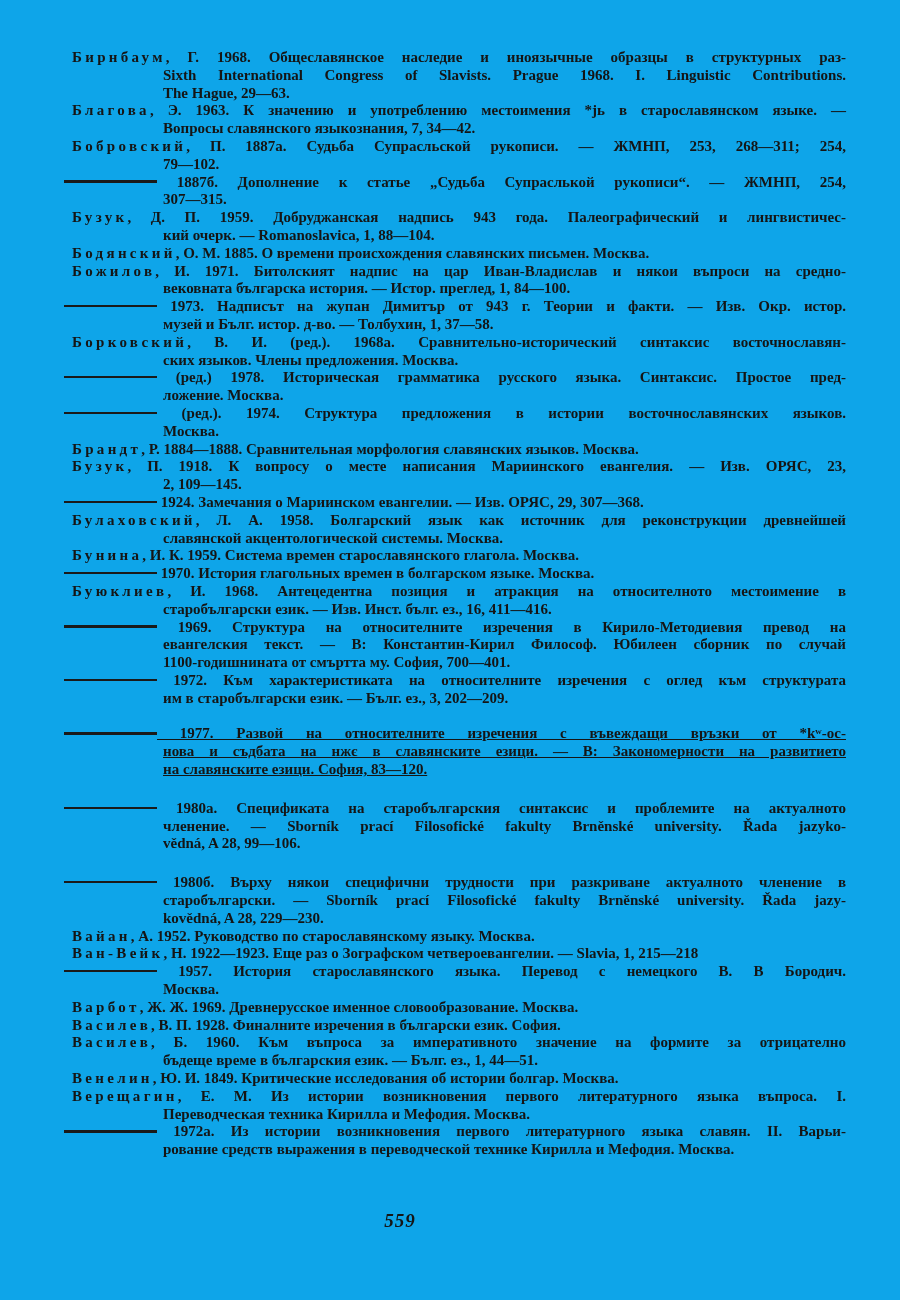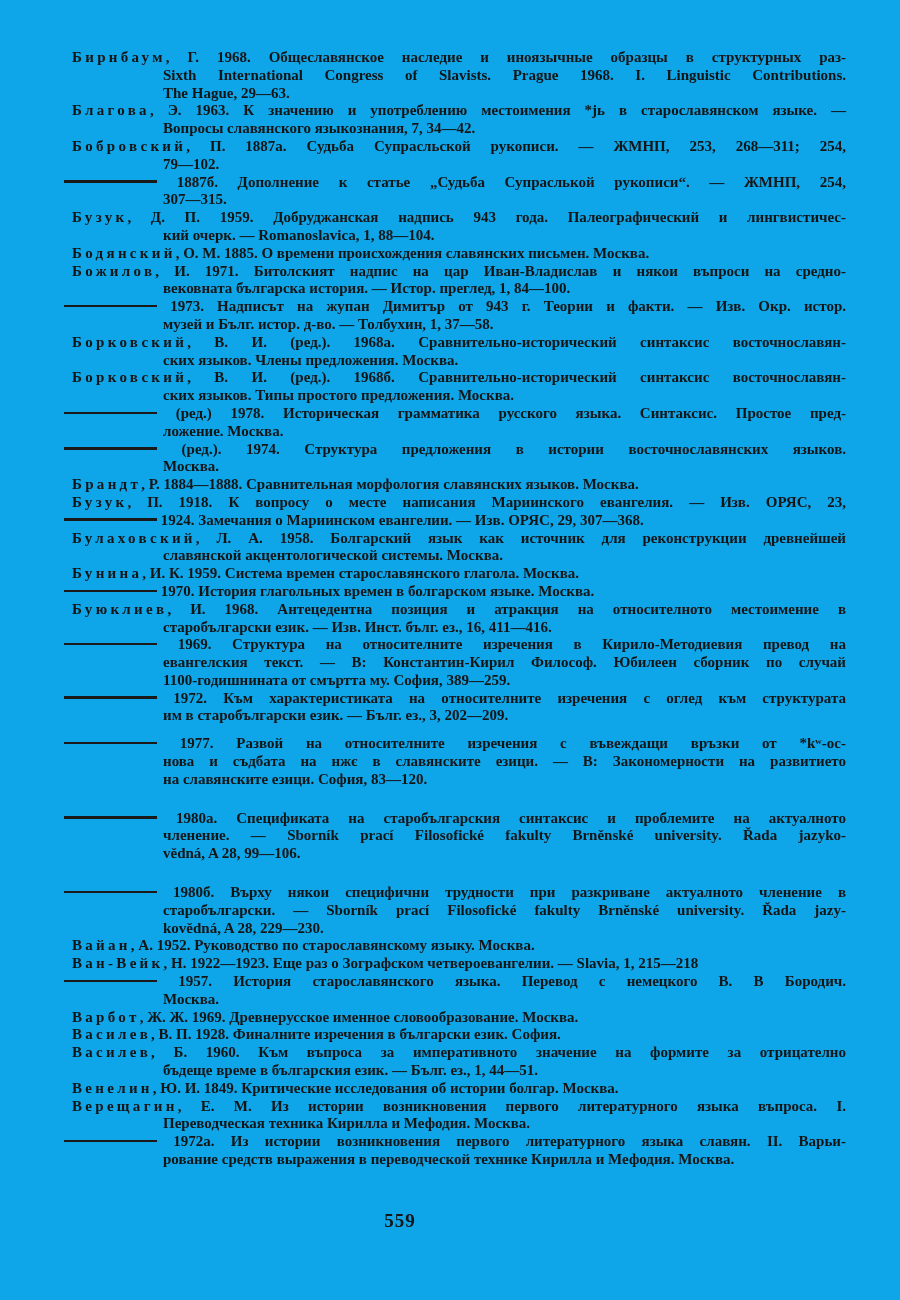--- a/index.html
+++ b/index.html
@@ -19,21 +19,21 @@
   }
   .bib {
     position: absolute;
     left: 72px;
     top: 49px;
     width: 774px;
     font-size: 15px;
     line-height: 17.8px;
   }
   .entry { margin: 0; }
-  .entry.gap { margin-top: 10px; }
+  .entry.gap { margin-top: 18px; text-decoration: underline; }
   .entry.gap-sm { margin-top: 21px; }
   .line { white-space: normal; }
   .line.j {
     text-align: justify;
     text-align-last: justify;
   }
   .line.cont { padding-left: 91px; }
   .lead-name { letter-spacing: 0.22em; }
   .dash {
     display: inline-block;
@@ -44,20 +44,21 @@
     vertical-align: 0.26em;
   }
   .page-number {
     position: absolute;
     top: 1210px;
     left: 0;
     width: 800px;
     text-align: center;
     font-size: 19px;
     letter-spacing: 1px;
+    font-style: italic;
   }
 </style>
 </head>
 <body>
 
 <div class="sheet">
   <div class="bib">
       <div class="entry">
         <div class="line j"><span class="lead-name">Бирнбаум</span><span>, Г. 1968. Общеславянское наследие и иноязычные образцы в структурных раз-</span></div>
         <div class="line cont j">Sixth International Congress of Slavists. Prague 1968. I. Linguistic Contributions.</div>
@@ -88,36 +89,33 @@
       </div>
       <div class="entry">
         <div class="line j"><span class="dash"></span><span> 1973. Надписът на жупан Димитър от 943 г. Теории и факти. — Изв. Окр. истор.</span></div>
         <div class="line cont">музей и Бълг. истор. д-во. — Толбухин, 1, 37—58.</div>
       </div>
       <div class="entry">
         <div class="line j"><span class="lead-name">Борковский</span><span>, В. И. (ред.). 1968а. Сравнительно-исторический синтаксис восточнославян-</span></div>
         <div class="line cont">ских языков. Члены предложения. Москва.</div>
       </div>
       <div class="entry">
-        <div class="line j"><span class="lead-name">Борковский</span><span>, В. И. (ред.). 1968б. Сравнительно-исторический синтаксис восточнославян-</span></div>
-        <div class="line cont">ских языков. Типы простого предложения. Москва.</div>
-      </div>
-      <div class="entry">
         <div class="line j"><span class="dash"></span><span> (ред.) 1978. Историческая грамматика русского языка. Синтаксис. Простое пред-</span></div>
         <div class="line cont">ложение. Москва.</div>
       </div>
       <div class="entry">
         <div class="line j"><span class="dash"></span><span> (ред.). 1974. Структура предложения в истории восточнославянских языков.</span></div>
         <div class="line cont">Москва.</div>
       </div>
       <div class="entry">
         <div class="line"><span class="lead-name">Брандт</span><span>, Р. 1884—1888. Сравнительная морфология славянских языков. Москва.</span></div>
       </div>
       <div class="entry">
         <div class="line j"><span class="lead-name">Бузук</span><span>, П. 1918. К вопросу о месте написания Мариинского евангелия. — Изв. ОРЯС, 23,</span></div>
+        <div class="line cont">2, 109—145.</div>
       </div>
       <div class="entry">
         <div class="line"><span class="dash"></span><span> 1924. Замечания о Мариинском евангелии. — Изв. ОРЯС, 29, 307—368.</span></div>
       </div>
       <div class="entry">
         <div class="line j"><span class="lead-name">Булаховский</span><span>, Л. А. 1958. Болгарский язык как источник для реконструкции древнейшей</span></div>
         <div class="line cont">славянской акцентологической системы. Москва.</div>
       </div>
       <div class="entry">
         <div class="line"><span class="lead-name">Бунина</span><span>, И. К. 1959. Система времен старославянского глагола. Москва.</span></div>
@@ -125,21 +123,21 @@
       <div class="entry">
         <div class="line"><span class="dash"></span><span> 1970. История глагольных времен в болгарском языке. Москва.</span></div>
       </div>
       <div class="entry">
         <div class="line j"><span class="lead-name">Буюклиев</span><span>, И. 1968. Антецедентна позиция и атракция на относителното местоимение в</span></div>
         <div class="line cont">старобългарски език. — Изв. Инст. бълг. ез., 16, 411—416.</div>
       </div>
       <div class="entry">
         <div class="line j"><span class="dash"></span><span> 1969. Структура на относителните изречения в Кирило-Методиевия превод на</span></div>
         <div class="line cont j">евангелския текст. — В: Константин-Кирил Философ. Юбилеен сборник по случай</div>
-        <div class="line cont">1100-годишнината от смъртта му. София, 389—259.</div>
+        <div class="line cont">1100-годишнината от смъртта му. София, 700—401.</div>
       </div>
       <div class="entry">
         <div class="line j"><span class="dash"></span><span> 1972. Към характеристиката на относителните изречения с оглед към структурата</span></div>
         <div class="line cont">им в старобългарски език. — Бълг. ез., 3, 202—209.</div>
       </div>
       <div class="entry gap">
         <div class="line j"><span class="dash"></span><span> 1977. Развой на относителните изречения с въвеждащи връзки от *kʷ-ос-</span></div>
         <div class="line cont j">нова и съдбата на нжє в славянските езици. — В: Закономерности на развитието</div>
         <div class="line cont">на славянските езици. София, 83—120.</div>
       </div>

